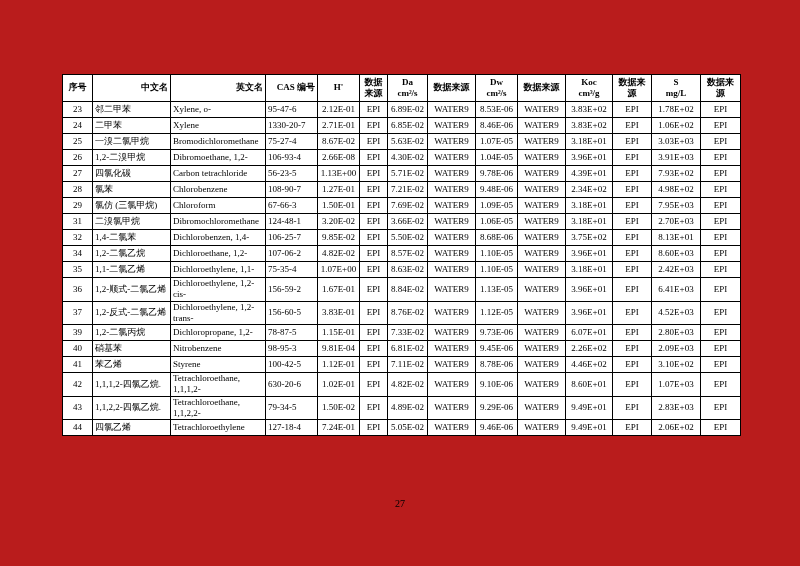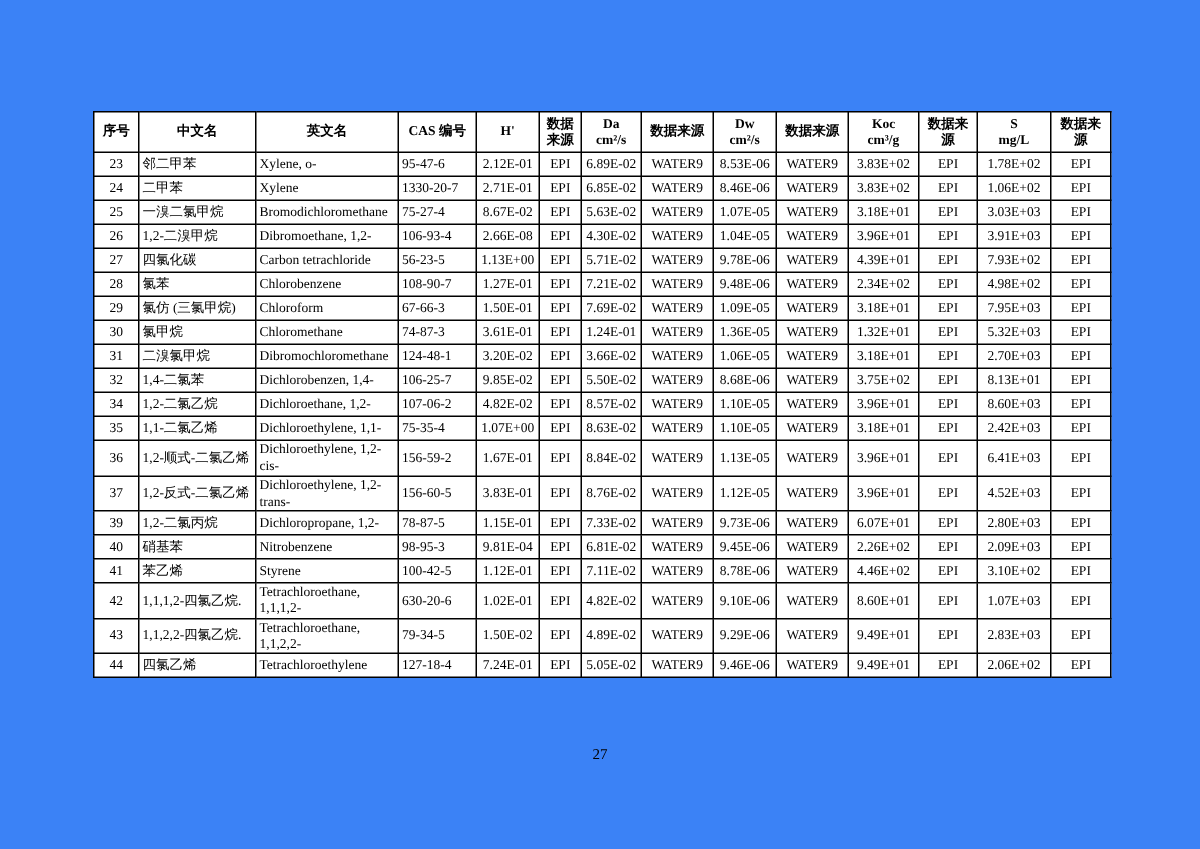--- a/index.html
+++ b/index.html
@@ -1,33 +1,33 @@
 <!DOCTYPE html>
 <html><head>
 <meta charset="utf-8">
 <style>
   html,body{margin:0;padding:0;background:#ffffff;}
   .page{
-    position:relative;width:800px;height:566px;background:#3b82f6;
+    position:relative;width:800px;height:566px;background:#b91c1c;
     font-family:"Liberation Serif","DejaVu Serif",serif;color:#000;
     overflow:hidden;
   }
   table.chem{
     position:absolute;left:62px;top:74px;width:678px;
     border-collapse:collapse;table-layout:fixed;
     background:#fff;
   }
   .chem th,.chem td{
     border:1px solid #000;
     font-size:9px;line-height:1.25;
     padding:0 2px;vertical-align:middle;overflow:hidden;
     font-weight:normal;
   }
   .chem th{font-weight:bold;height:24px;padding:1px 2px;text-align:center;}
-  .chem th.hl{text-align:center;}
+  .chem th.hl{text-align:right;}
   .chem td{height:15px;}
   .al{text-align:left;}
   .ac{text-align:center;}
   .unit-line{display:block;}
   .page-number{
     position:absolute;top:498px;left:0;width:100%;
     text-align:center;font-size:10px;color:#000;
   }
 </style>
 </head>
@@ -209,36 +209,20 @@
           <td class="ac">7.69E-02</td>
           <td class="ac">WATER9</td>
           <td class="ac">1.09E-05</td>
           <td class="ac">WATER9</td>
           <td class="ac">3.18E+01</td>
           <td class="ac">EPI</td>
           <td class="ac">7.95E+03</td>
           <td class="ac">EPI</td>
         </tr>
         <tr>
-          <td class="ac">30</td>
-          <td class="al">氯甲烷</td>
-          <td class="al">Chloromethane</td>
-          <td class="al">74-87-3</td>
-          <td class="ac">3.61E-01</td>
-          <td class="ac">EPI</td>
-          <td class="ac">1.24E-01</td>
-          <td class="ac">WATER9</td>
-          <td class="ac">1.36E-05</td>
-          <td class="ac">WATER9</td>
-          <td class="ac">1.32E+01</td>
-          <td class="ac">EPI</td>
-          <td class="ac">5.32E+03</td>
-          <td class="ac">EPI</td>
-        </tr>
-        <tr>
           <td class="ac">31</td>
           <td class="al">二溴氯甲烷</td>
           <td class="al">Dibromochloromethane</td>
           <td class="al">124-48-1</td>
           <td class="ac">3.20E-02</td>
           <td class="ac">EPI</td>
           <td class="ac">3.66E-02</td>
           <td class="ac">WATER9</td>
           <td class="ac">1.06E-05</td>
           <td class="ac">WATER9</td>

